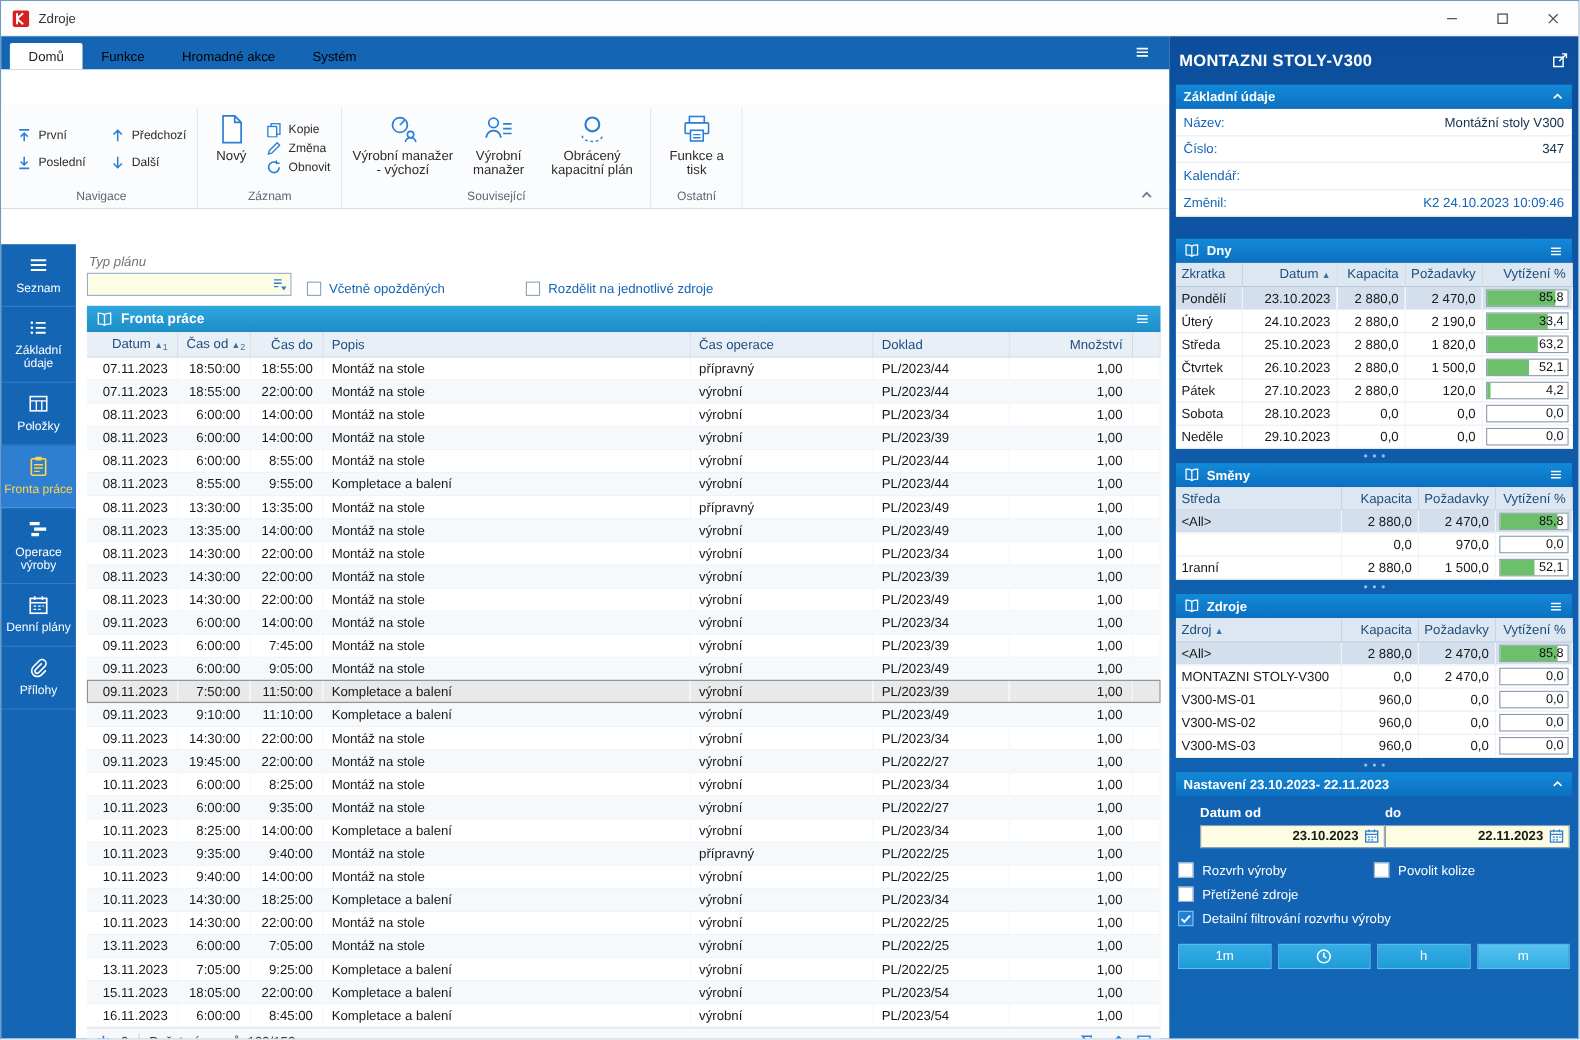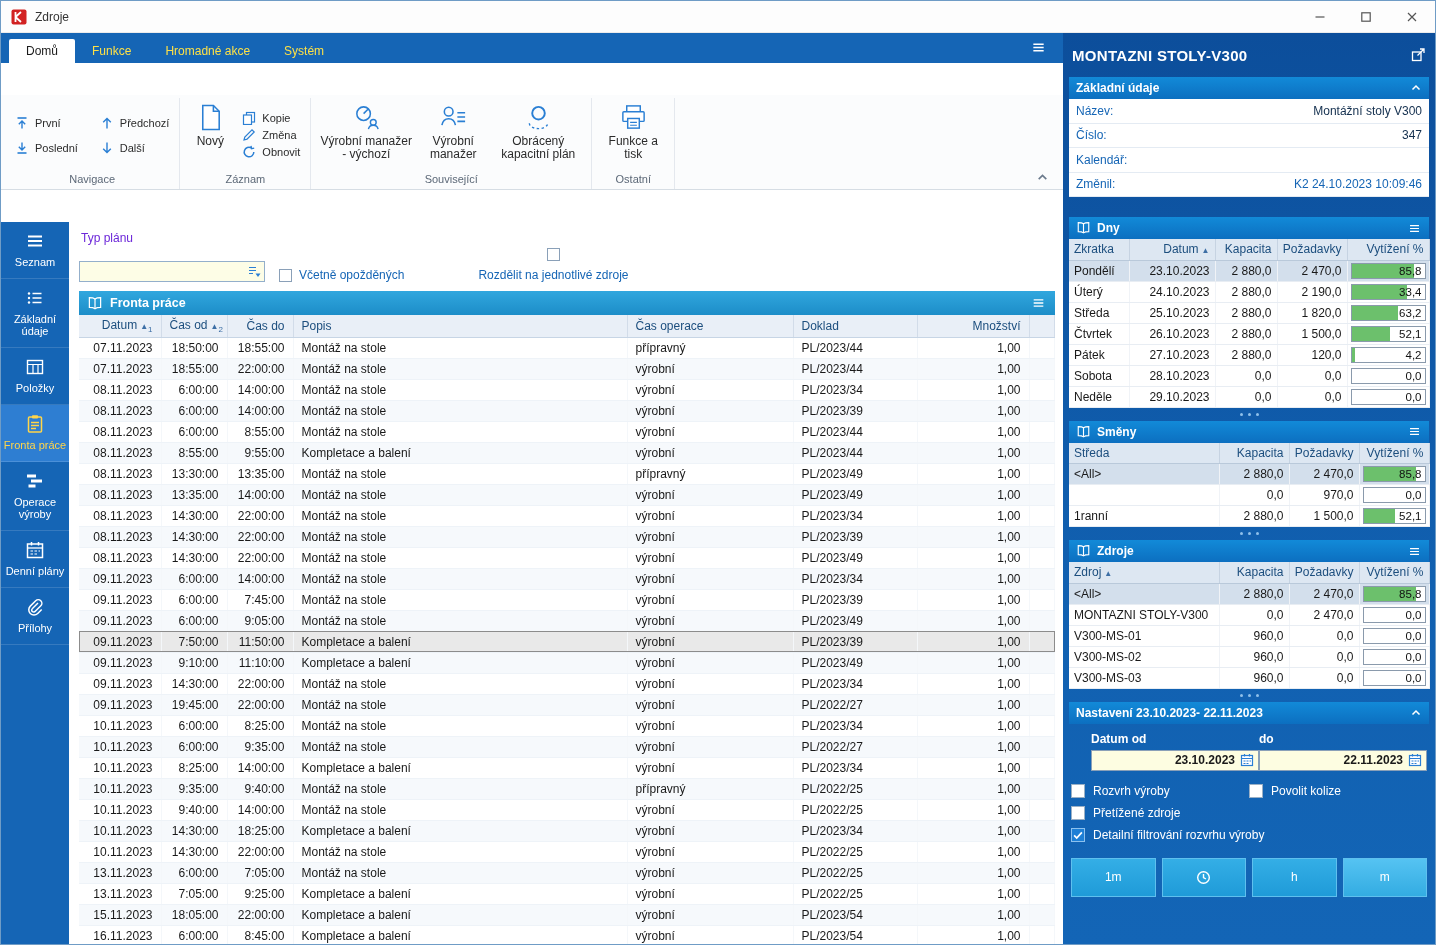--- a/index.html
+++ b/index.html
@@ -16,21 +16,21 @@
   .tb-btn { width:46px; height:31px; display:flex; align-items:center; justify-content:center; color:#555; }
   .wic { width:12px; height:12px; }
 
   
   .main-wrap { position:absolute; top:32px; left:0; right:372px; bottom:0; display:flex; flex-direction:column;gap:32px; }
   .right-panel { position:absolute; top:32px; right:0; width:372px; bottom:0; background:linear-gradient(180deg,#0c4e9b 0%,#1160b0 60%,#1365b6 100%); padding:0 6px 6px; overflow:hidden; }
 
   
   .tabstrip { height:30px; background:#1565b5; display:flex; align-items:flex-end; padding:0 0 0 8px; position:relative; flex:none; }
   .tabs { display:flex; height:24px; }
-  .tab { padding:4px 17px; color:#fde047; font-size:12px; line-height:16px; }
+  .tab { padding:4px 17px; color:#000000; font-size:12px; line-height:16px; }
   .tab.active { background:#fff; color:#1b1b1b; border-radius:2px 2px 0 0; }
   .tabstrip-menu { position:absolute; right:16px; top:7px; width:17px; height:15px; color:#fff; }
 
   .ribbon-body { height:95px; background:#fbfcfd; border-bottom:1px solid #d6dde4; display:flex; padding:3px 0 0 4px; position:relative; flex:none; }
   .rgroup { display:flex; flex-direction:column; border-right:1px solid #e4e8ee; padding:1px 7px 0; }
   .g-items { flex:1; display:flex; align-items:stretch; }
   .g-label { height:18px; text-align:center; color:#5c6877; font-size:11px; line-height:16px; }
   .nav-grid { display:grid; grid-template-columns:auto auto; grid-auto-rows:25px; align-content:center; column-gap:16px; }
   .rsmall { display:flex; align-items:center; gap:6px; color:#2b2b2b; font-size:11px; padding:0 3px; white-space:nowrap; }
   .ric { width:14px; height:14px; color:#2a7fd4; flex:none; }
@@ -45,27 +45,27 @@
   .ribbon-collapse { position:absolute; right:14px; bottom:5px; width:13px; height:13px; color:#6b7a8c; }
 
   
   .body-row { flex:1; display:flex; min-height:0; background:#fff; }
   .sidebar { width:68px; background:#1565b5; display:flex; flex-direction:column; flex:none; }
   .side-item { color:#fff; text-align:center; font-size:11px; line-height:12px; padding:9px 2px 10px; display:flex; flex-direction:column; align-items:center; gap:5px; border-bottom:1px solid rgba(255,255,255,0.14); }
   .sic { width:20px; height:20px; }
   .side-item.active { background:#2e7ed2; color:#ffd54a; }
 
   .content { flex:1; display:flex; flex-direction:column; padding:7px 8px 0 10px; min-width:0; }
-  .combo-label { color:#6d28d9; margin:2px 0 3px 2px; }
+  .combo-label { color:#737373; margin:2px 0 3px 2px;font-style:italic; }
   .filter-line { display:flex; align-items:flex-end; margin-bottom:9px; }
   .combo { width:186px; height:21px; background:#fdfde6; border:1px solid #93afcb; display:flex; align-items:center; justify-content:flex-end; padding-right:2px; flex:none; }
   .cic { width:15px; height:13px; }
   .chk-item { display:flex; align-items:center; gap:7px; color:#1565b5; }
   .chk1 { margin-left:14px; }
-  .chk2 { margin-left:74px;flex-direction:column; }
+  .chk2 { margin-left:74px; }
   .chk-box { width:13px; height:13px; background:#fff; border:1px solid #8aa0b8; flex:none; }
 
   .wq-header { height:24px; background:linear-gradient(180deg,#31a7de,#1c8dc8); display:flex; align-items:center; color:#fff; font-weight:bold; font-size:12.5px; padding:0 8px; gap:7px; flex:none; }
   .bic { width:16px; height:15px; color:#fff; }
   .wq-menu { margin-left:auto; width:17px; height:14px; color:#fff; }
 
   .wq-table { width:100%; border-collapse:collapse; table-layout:fixed; }
   .wq-table th { height:22px; background:#e9eff7; color:#1c4e7e; font-weight:normal; font-size:12px; border-right:1px solid #d2dce9; border-bottom:1px solid #c7d5e5; padding:0 8px; white-space:nowrap; overflow:hidden; }
   .wq-table td { height:21px; border-bottom:1px solid #eef3f8; border-right:1px solid #f4f7fa; padding:0 8px; font-size:12px; color:#191919; white-space:nowrap; overflow:hidden; }
   .wq-table tr.alt td { background:#f6f9fc; }
@@ -112,21 +112,21 @@
   .ns-label { font-size:12px; margin-bottom:4px; }
   .date-input { width:168px; height:21px; background:#fdfde1; border:1px solid #8aa0b8; display:flex; align-items:center; padding:0 4px 0 6px; color:#1a1a1a; }
   .dval { flex:1; text-align:right; padding-right:5px; }
   .cal { width:14px; height:14px; flex:none; }
   .ns-checks { margin-top:13px; display:grid; grid-template-columns:1fr 1fr; row-gap:8px; }
   .ns-chk { display:flex; align-items:center; gap:8px; font-size:12px; }
   .ns-chk.wide { grid-column:1 / -1; }
   .ns-box { width:14px; height:14px; background:#fff; border:1px solid #9ab0c6; flex:none; }
   .ns-box.checked { background:#1d7fd6; border-color:#8cc1ee; }
   .ns-buttons { display:flex; gap:6px; margin-top:16px; }
-  .ns-btn { flex:1; height:39px; background:linear-gradient(180deg,#34aee6,#1f9bd8); color:#fff; display:flex; align-items:center; justify-content:center; font-size:12px; border:1px solid #5fc0ee; }
+  .ns-btn { flex:1; height:23px; background:linear-gradient(180deg,#34aee6,#1f9bd8); color:#fff; display:flex; align-items:center; justify-content:center; font-size:12px; border:1px solid #5fc0ee; }
   .ns-btn.bright { background:linear-gradient(180deg,#55c3f2,#33ace2); }
   .btn-ic { width:15px; height:15px; color:#fff; }
 </style>
 </head>
 <body>
 
 <div class="window">
 
   <div class="titlebar">
     <span class="tb-icon">

